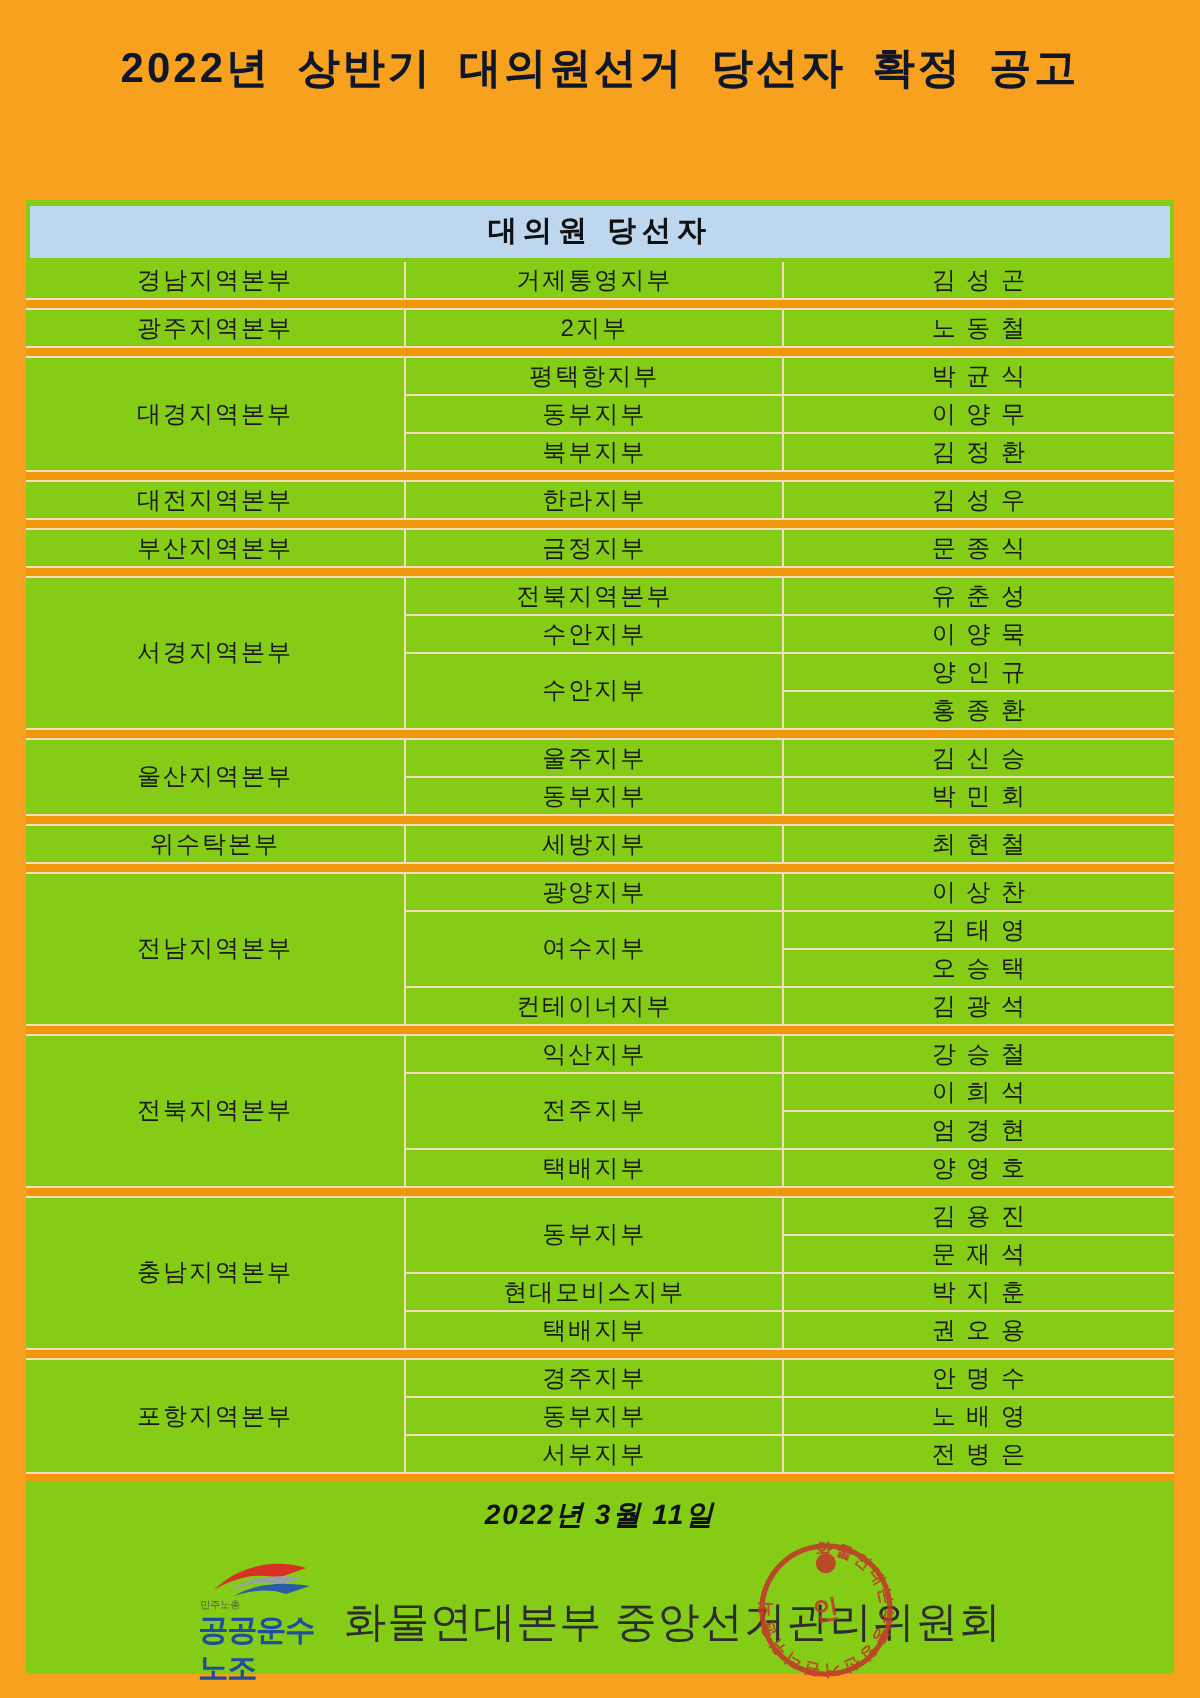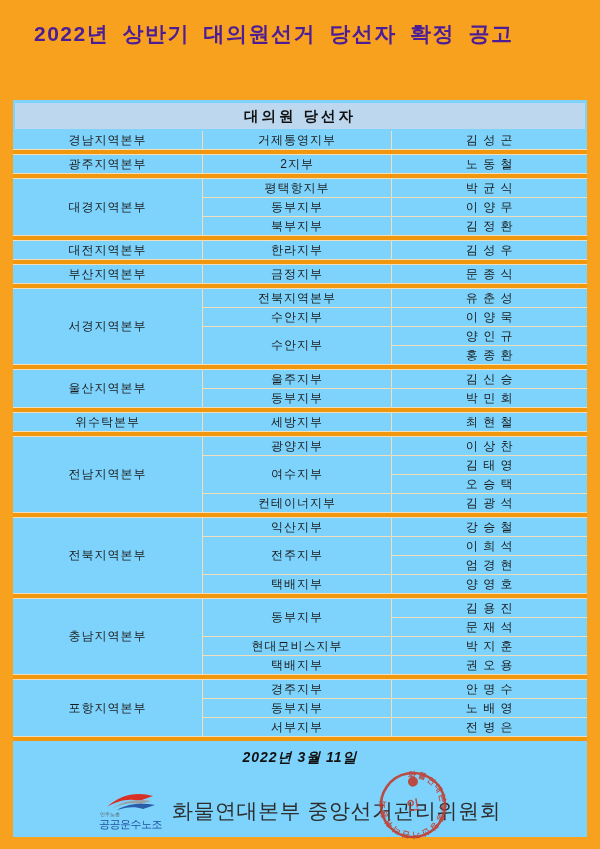--- a/index.html
+++ b/index.html
@@ -5,28 +5,28 @@
   html,body { margin:0; padding:0; }
   body {
     width:600px; height:849px;
     background:#F8A11E;
     font-family:"Liberation Sans", sans-serif;
     overflow:hidden;
   }
   .page { position:relative; width:600px; height:849px; }
 
   
-  .header { padding:20px 34px 0; color:#4c1d95; }
+  .header { padding:20px 34px 0; text-align:center; color:#0f172a; }
   .title  { margin:0; font-size:21px; font-weight:bold; letter-spacing:1.5px; word-spacing:6px; }
   .subtitle { margin:11px 0 0; font-size:11.5px; font-weight:bold; line-height:1.65; letter-spacing:0.5px; }
 
   
   .panel {
     position:absolute; left:13px; right:13px; top:100px; bottom:12px;
-    background:#7dd3fc; padding-top:3px;
+    background:#84cc16; padding-top:3px;
   }
   .table-header {
     margin:0 2px 2px; height:26px; line-height:26px;
     background:#BDD7EE; text-align:center;
     font-size:14.5px; font-weight:bold; color:#111; letter-spacing:3px;
   }
 
   table.winners { width:100%; border-collapse:collapse; border-style:hidden; table-layout:fixed; }
   table.winners td {
     border:1px solid #F3DEB9;
@@ -42,21 +42,21 @@
     font-size:14px; font-weight:bold; color:#111; letter-spacing:1px;font-style:italic;
   }
 
   
   .footer {
     position:relative; margin-top:9px; height:62px;
     display:flex; justify-content:center; align-items:center; gap:9px;
   }
   .logo { display:flex; flex-direction:column; align-items:flex-start; width:64px; }
   .logo-top { font-size:5px; color:#555; letter-spacing:0; margin-left:1px; }
-  .logo-text { font-size:11px; font-weight:normal; color:#1F4E9C; letter-spacing:-0.5px; }
+  .logo-text { font-size:15px; font-weight:bold; color:#1F4E9C; letter-spacing:-0.5px; }
   .committee { font-size:21px; font-weight:normal; color:#2d2d2d; letter-spacing:0.5px; white-space:nowrap; }
   .stamp {
     position:absolute; left:calc(50% + 76px); top:-12px;
     width:74px; height:74px; transform:rotate(-10deg); opacity:0.88;
     pointer-events:none;
   }
 </style>
 </head>
 <body>
 

